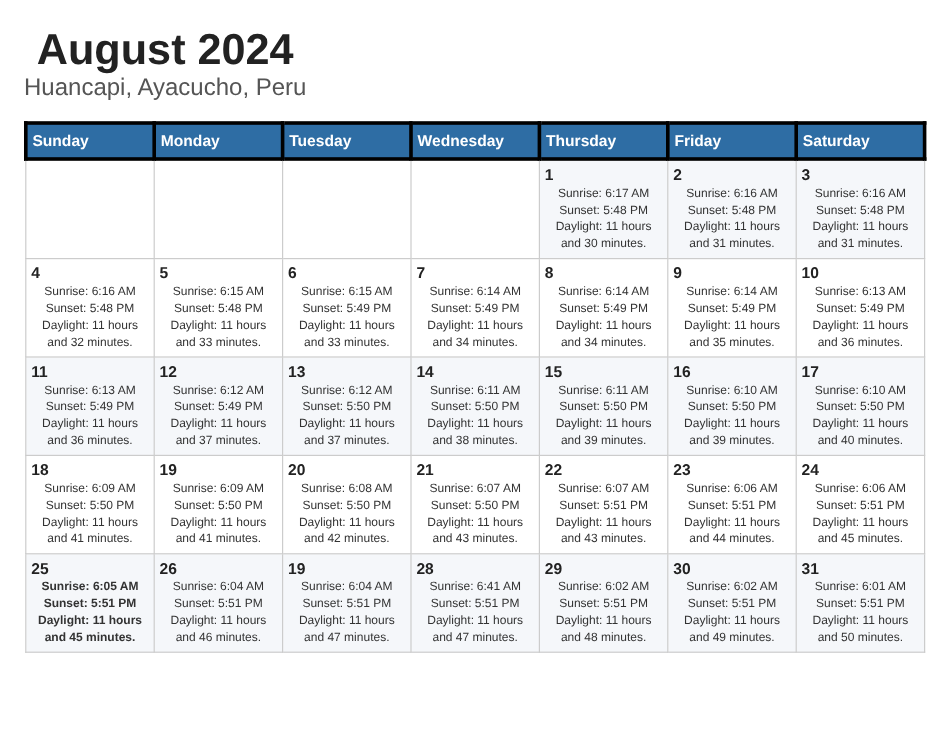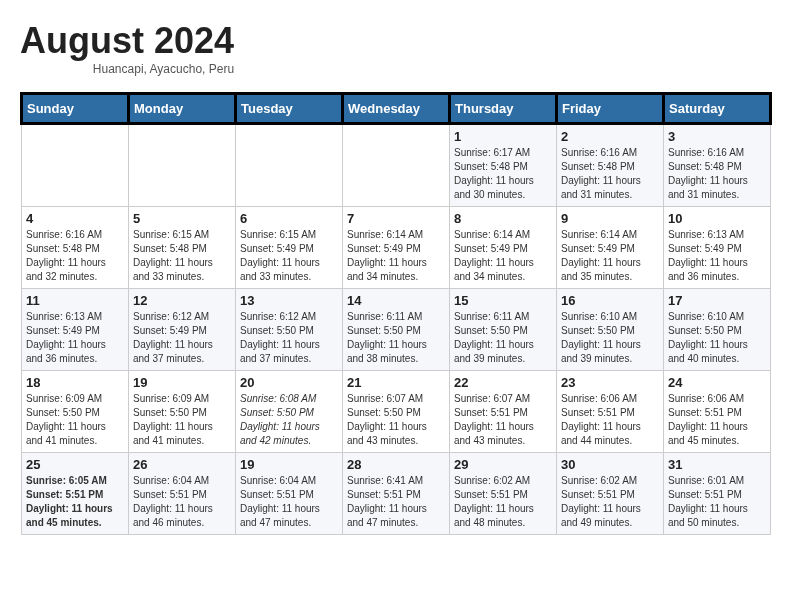--- a/index.html
+++ b/index.html
@@ -23,21 +23,21 @@
     .title-block {
       text-align: right;
     }
     .title-block h1 {
       font-size: 36px;
       font-weight: bold;
       color: #222;
       text-align: center;
     }
     .title-block h2 {
-      font-size: 12px;
+      font-size: 20px;
       font-weight: normal;
       color: #555;
     }
     table {
       width: 100%;
       border-collapse: collapse;
       font-size: 11px;
     }
     thead tr th {
       background-color: #2e6da4;
@@ -66,20 +66,21 @@
       font-size: 13px;
       font-weight: bold;
       color: #222;
       display: block;
       margin-bottom: 2px;
     }
     .day-info {
       font-size: 10px;
       color: #333;
       line-height: 1.4;
+      text-align: center;
     }
     .empty-cell {
       background: #fff !important;
     }
   </style>
 </head>
 <body>
 
 <div class="header">
   <div class="title-block">
@@ -221,21 +222,21 @@
 Daylight: 11 hours and 41 minutes.</div>
         </td>
         <td>
           <span class="day-number">19</span>
           <div class="day-info" style="white-space: pre-line;">Sunrise: 6:09 AM
 Sunset: 5:50 PM
 Daylight: 11 hours and 41 minutes.</div>
         </td>
         <td>
           <span class="day-number">20</span>
-          <div class="day-info" style="white-space: pre-line; font-style: italic;">Sunrise: 6:08 AM
+          <div class="day-info" style="white-space: pre-line;">Sunrise: 6:08 AM
 Sunset: 5:50 PM
 Daylight: 11 hours and 42 minutes.</div>
         </td>
         <td>
           <span class="day-number">21</span>
           <div class="day-info" style="white-space: pre-line;">Sunrise: 6:07 AM
 Sunset: 5:50 PM
 Daylight: 11 hours and 43 minutes.</div>
         </td>
         <td>

